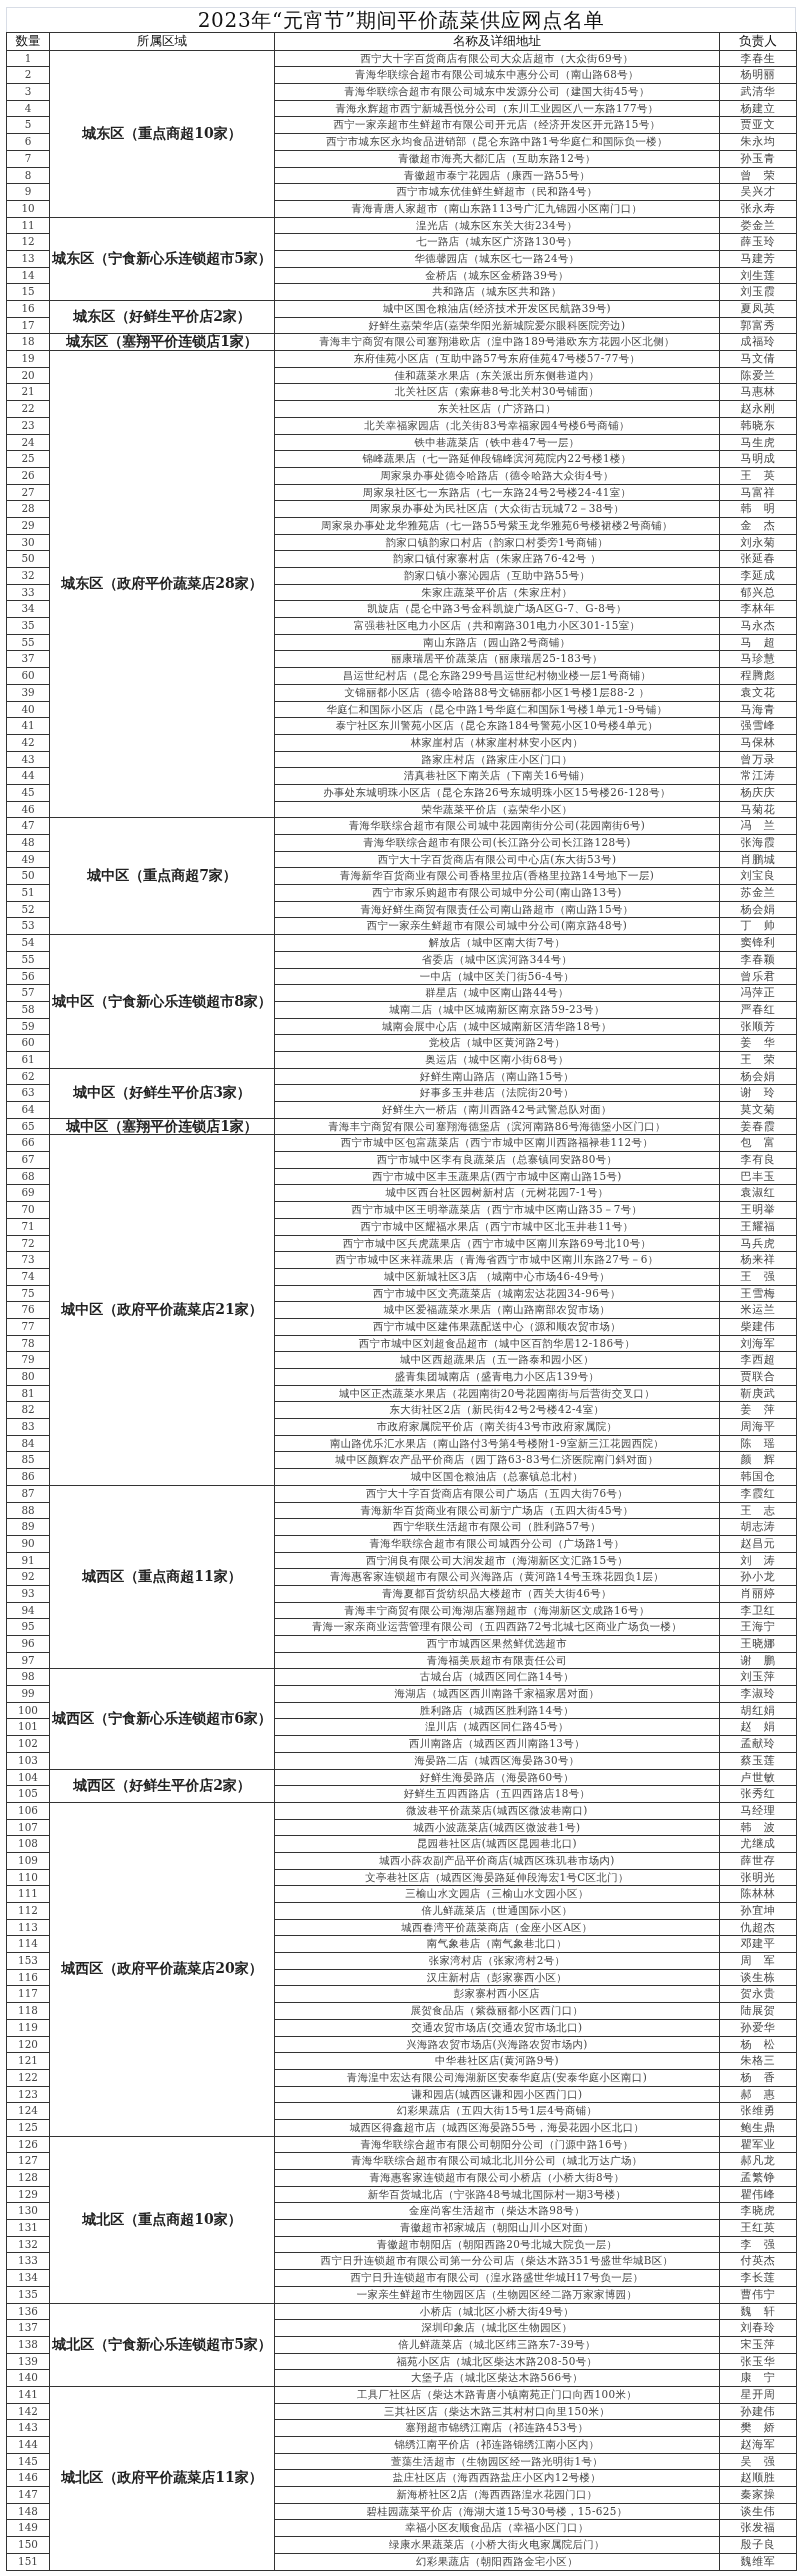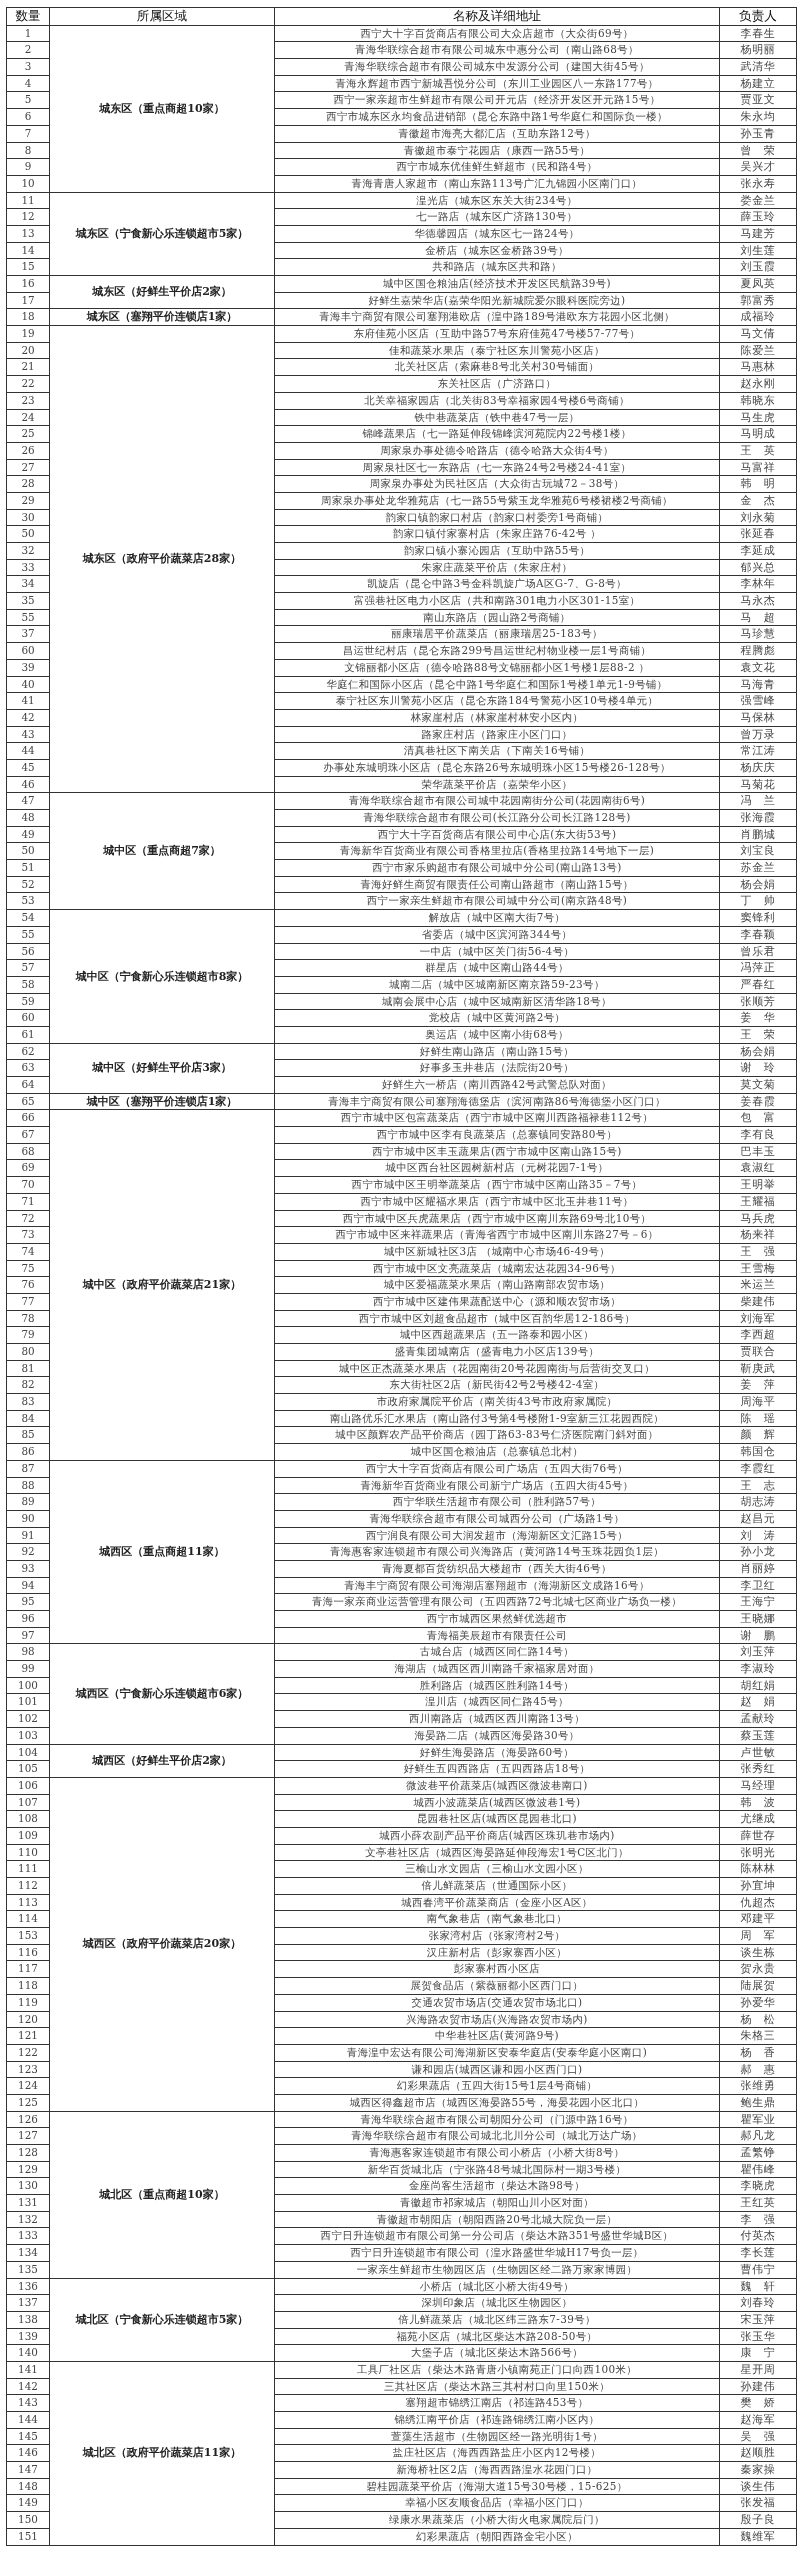--- a/index.html
+++ b/index.html
@@ -10,28 +10,29 @@
            text-align: center; font-size: 20px; line-height: 25px; color: #111;
            letter-spacing: 0.7px; box-sizing: border-box; }
   table { border-collapse: collapse; table-layout: fixed; width: 790px; }
   col.c-num { width: 43px; } col.c-reg { width: 225px; }
   col.c-name { width: 445px; } col.c-per { width: 77px; }
   th, td { border: 1.1px solid #333; padding: 0; text-align: center;
            vertical-align: middle; overflow: hidden; white-space: nowrap; }
   th { height: 15.6px; font-size: 12.6px; font-weight: normal; color: #111; }
   td { height: 15.7px; font-size: 10.4px; color: #444; line-height: 15.6px; }
   td.num { font-size: 10.4px; color: #444; }
-  td.reg { font-size: 11px; color: #222; font-weight: bold; }
+  td.reg { font-size: 14px; color: #222; font-weight: bold; }
   td.name { font-size: 10.4px; letter-spacing: 0.4px; }
   td.per { font-size: 11px; letter-spacing: 0.7px; }
 </style>
 </head>
 <body>
 
 <div class="sheet">
+  <div class="title">2023年“元宵节”期间平价蔬菜供应网点名单</div>
   <table>
     <colgroup>
         <col class="c-num">
         <col class="c-reg">
         <col class="c-name">
         <col class="c-per">
       </colgroup>
     <thead>
       <tr>
         <th>数量</th>
@@ -136,21 +137,21 @@
           <td class="per">成福玲</td>
         </tr>
         <tr>
           <td class="num">19</td>
           <td class="reg" rowspan="28">城东区（政府平价蔬菜店28家）</td>
           <td class="name">东府佳苑小区店（互助中路57号东府佳苑47号楼57-77号）</td>
           <td class="per">马文倩</td>
         </tr>
         <tr>
           <td class="num">20</td>
-          <td class="name">佳和蔬菜水果店（泰宁社区东川警苑小区店）</td>
+          <td class="name">佳和蔬菜水果店（东关派出所东侧巷道内）</td>
           <td class="per">陈爱兰</td>
         </tr>
         <tr>
           <td class="num">21</td>
           <td class="name">北关社区店（索麻巷8号北关村30号铺面）</td>
           <td class="per">马惠林</td>
         </tr>
         <tr>
           <td class="num">22</td>
           <td class="name">东关社区店（广济路口）</td>

